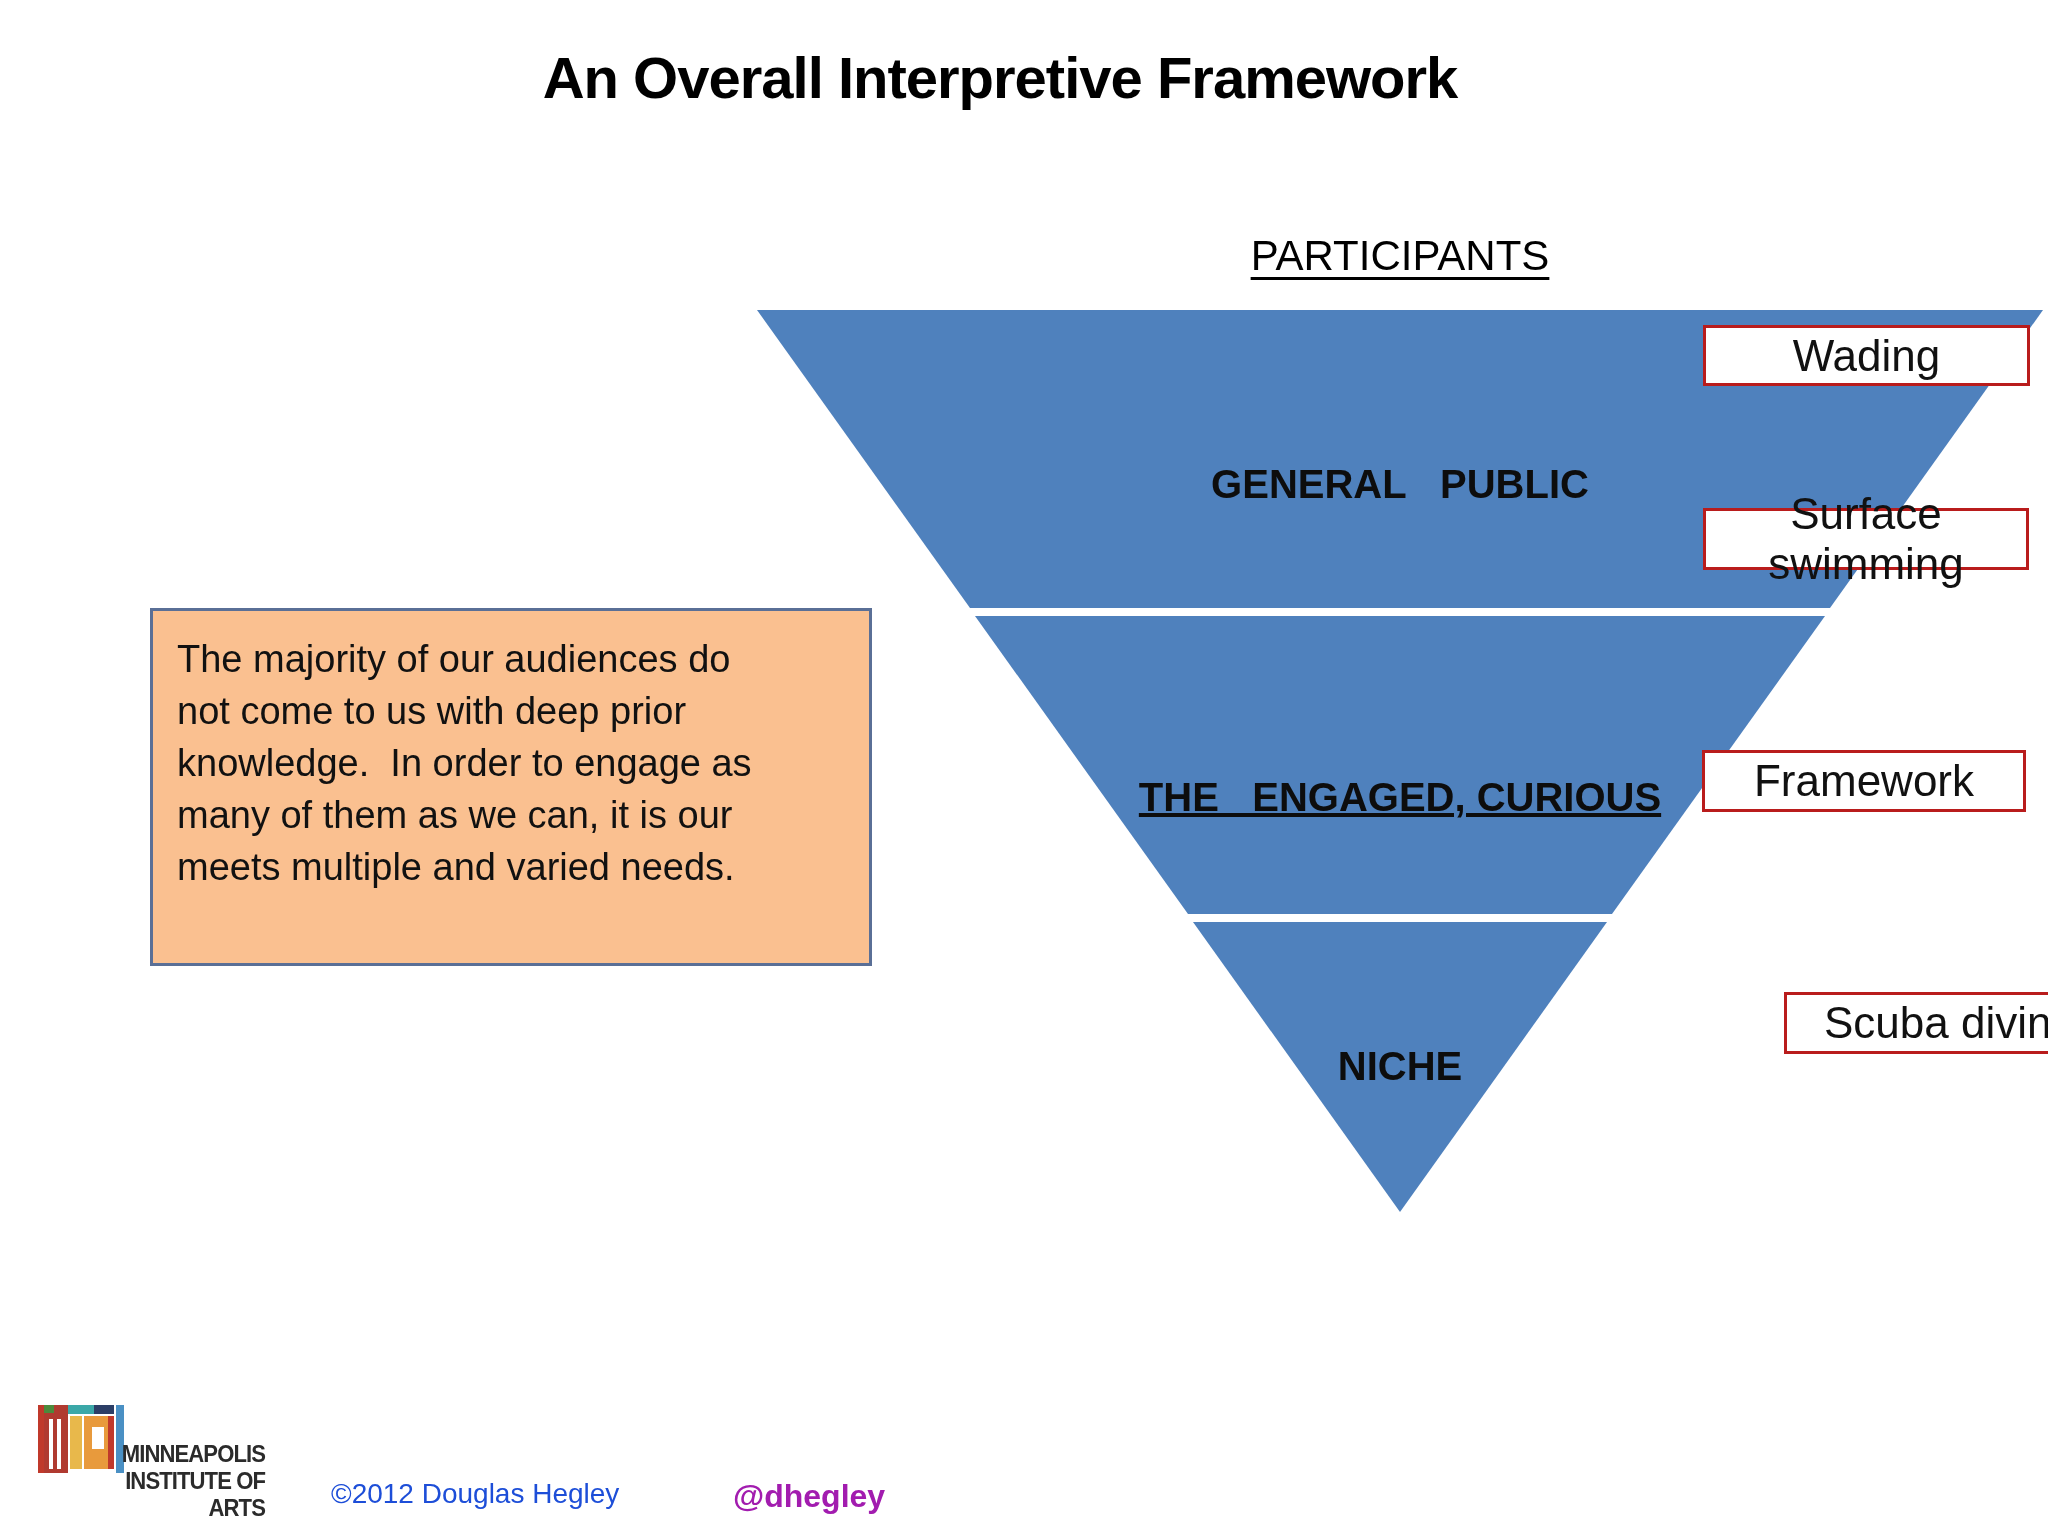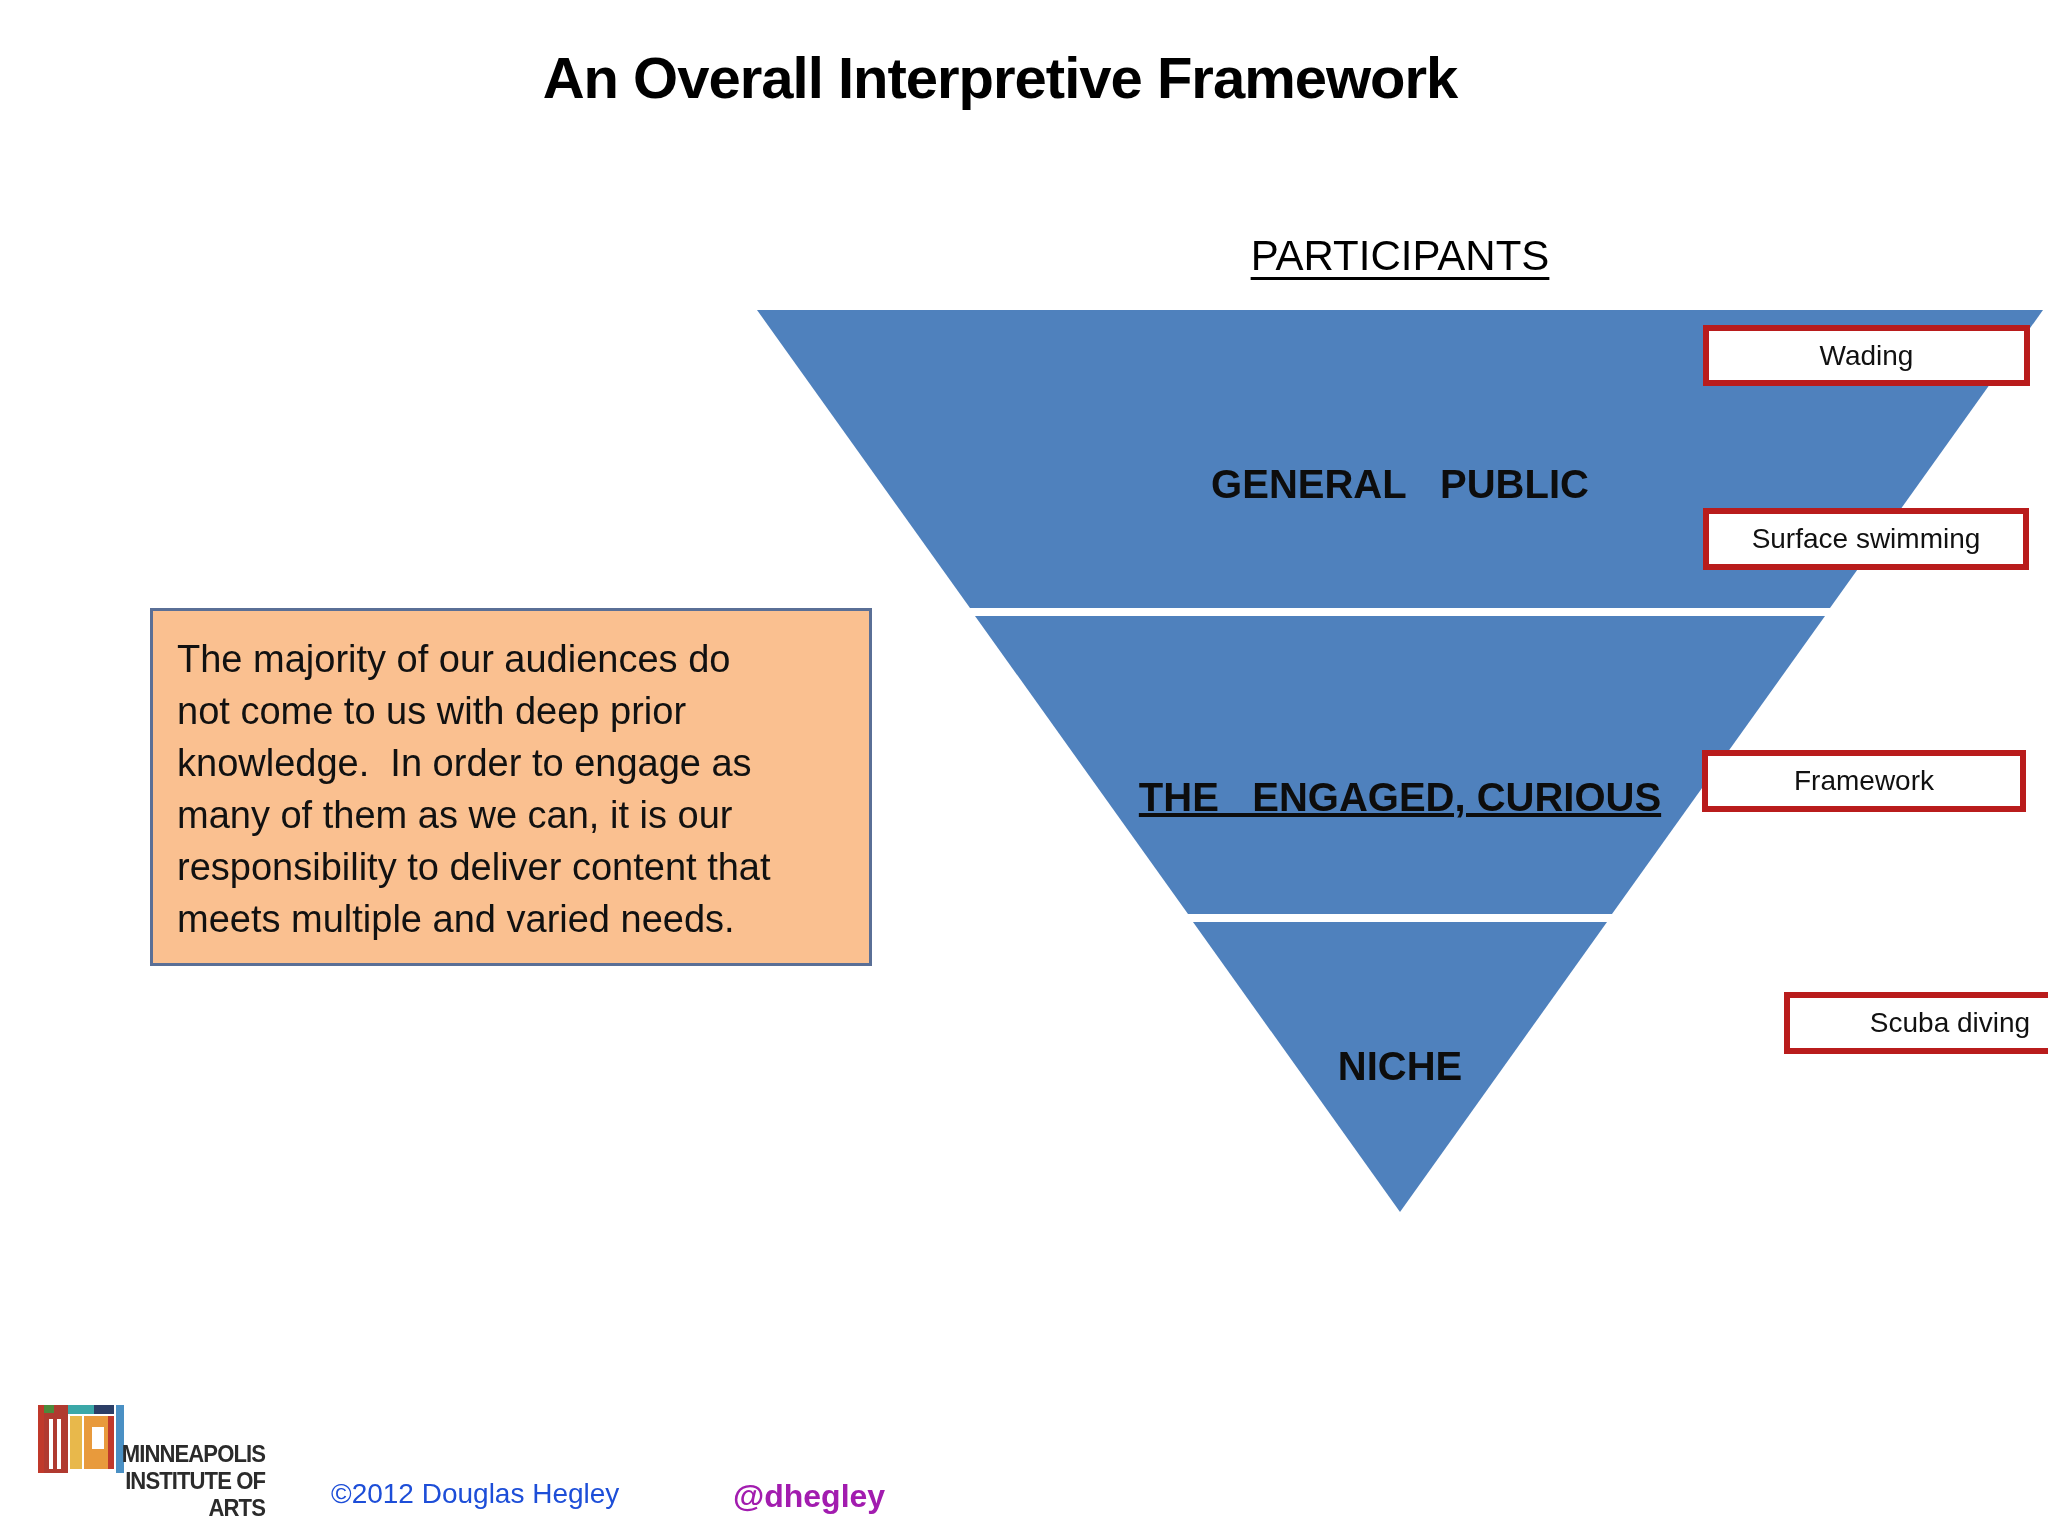--- a/index.html
+++ b/index.html
@@ -48,26 +48,26 @@
     font-size: 40px;
     font-weight: bold;
     color: #0d0d0d;
   }
   .label-general { top: 462px; }
   .label-engaged { top: 775px; text-decoration: underline; }
   .label-niche   { top: 1044px; }
   .depth-box {
     position: absolute;
     background: #ffffff;
-    border: 6px solid #b91c1c;
+    border: 3px solid #b91c1c;
     box-sizing: border-box;
     display: flex;
     align-items: center;
     justify-content: center;
-    font-size: 28px;
+    font-size: 44px;
     color: #111111;
   }
   .box-wading    { left: 1703px; top: 325px;  width: 327px; height: 61px; }
   .box-surface   { left: 1703px; top: 508px;  width: 326px; height: 62px; text-align: center; }
   .box-snorkel   { left: 1702px; top: 750px;  width: 324px; height: 62px; }
   .box-scuba     { left: 1784px; top: 992px;  width: 332px; height: 62px; }
   .callout {
     position: absolute;
     left: 150px;
     top: 608px;
@@ -150,21 +150,20 @@
   </div>
   <div class="depth-box box-scuba">
     <span>Scuba diving</span>
   </div>
 
   <div class="callout">
     <span>The majority of our audiences do</span>
     <span>not come to us with deep prior</span>
     <span>knowledge.  In order to engage as</span>
     <span>many of them as we can, it is our</span>
-    <span>responsibility to deliver content that</span>
     <span>meets multiple and varied needs.</span>
   </div>
 
   <svg class="footer-logo-mark" viewBox="0 0 86 68">
     <rect x="0" y="0" width="6" height="68" fill="#c0392b"></rect>
     <rect x="6" y="0" width="24" height="68" fill="#b03a30"></rect>
     <rect x="6" y="0" width="10" height="8" fill="#4c8a3c"></rect>
     <rect x="11" y="14" width="4" height="50" fill="#ffffff"></rect>
     <rect x="19" y="14" width="4" height="50" fill="#ffffff"></rect>
     <rect x="30" y="0" width="26" height="9" fill="#3ba8a8"></rect>

